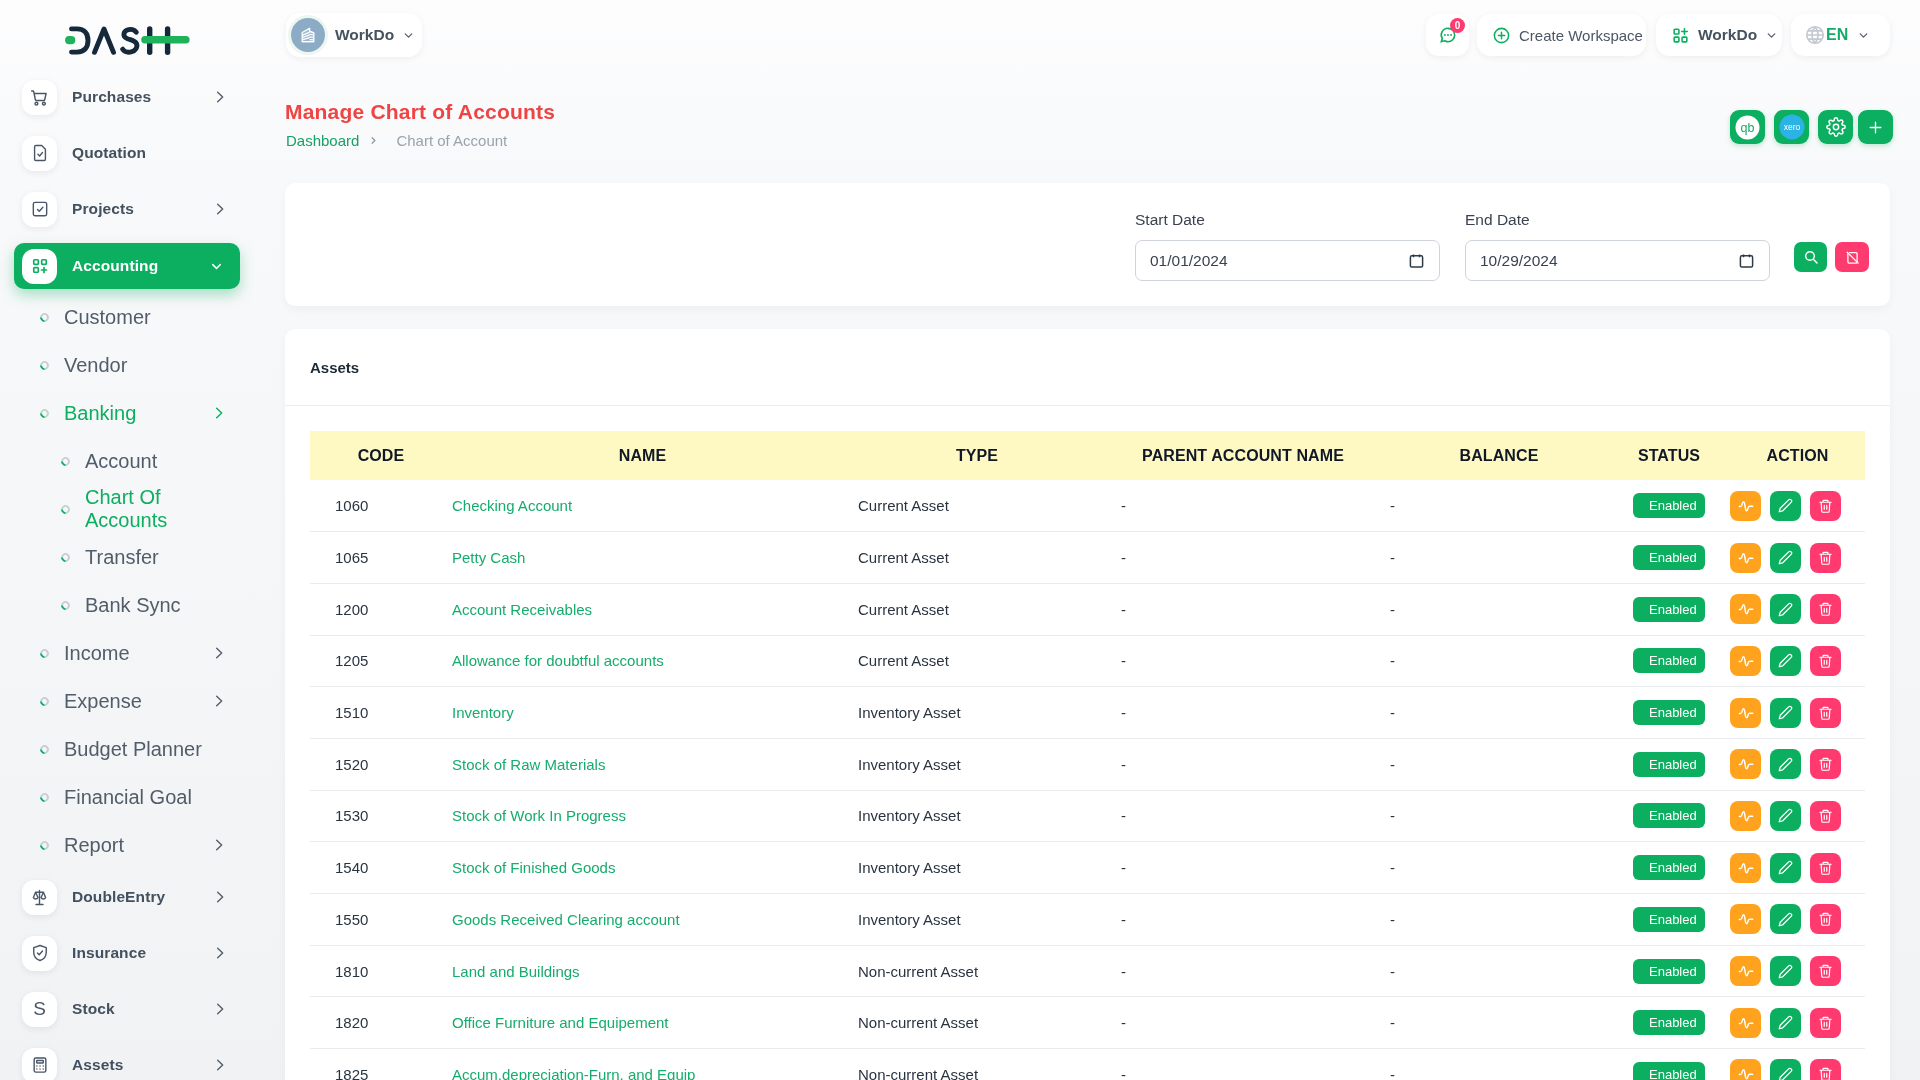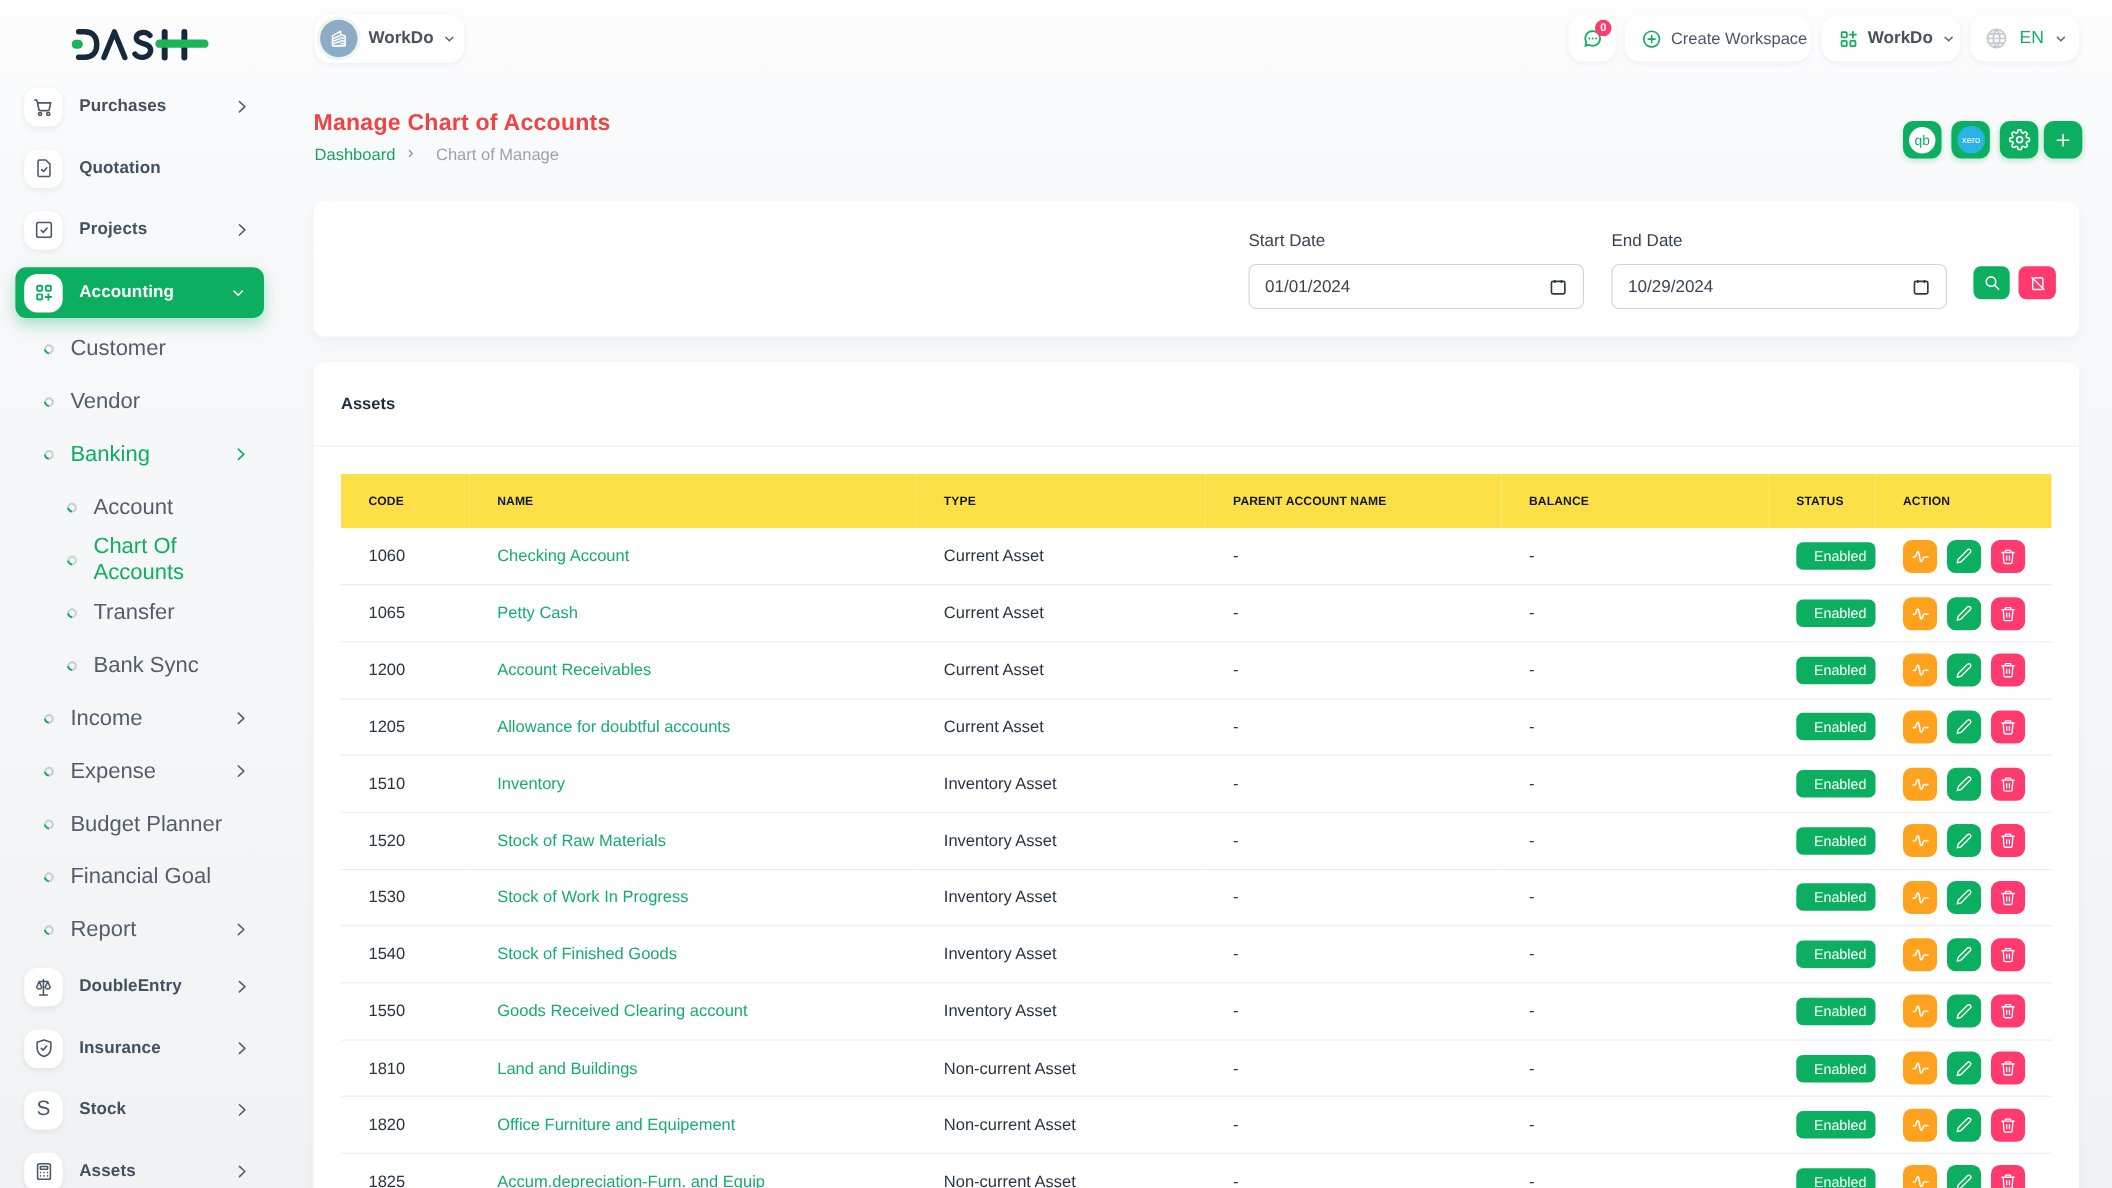--- a/index.html
+++ b/index.html
@@ -40,21 +40,21 @@
 #chat-btn{position:absolute;left:1426px;top:14px;width:43px;height:42px;border-radius:13px}
 #chat-btn{justify-content:center}
 #chat-btn .badge{position:absolute;right:4px;top:4px;min-width:15px;height:15px;border-radius:8px;
 background:#FF3A6E;color:#fff;font-size:10px;font-weight:700;display:flex;align-items:center;justify-content:center;padding:0 4px}
 #cw-btn{position:absolute;left:1477px;top:14px;width:169px;height:42px;border-radius:14px;padding-left:15px}
 #cw-btn .txt{margin-left:8px;font-size:15px;font-weight:500;color:#4b5666;white-space:nowrap}
 #wd-btn{position:absolute;left:1656px;top:14px;width:126px;height:42px;border-radius:14px;padding-left:15px}
 #wd-btn .txt{margin-left:8px;font-size:15.5px;font-weight:700;color:#46525f}
 #wd-btn .chev{margin-left:8px;color:#55606d}
 #en-btn{position:absolute;left:1791px;top:14px;width:99px;height:42px;border-radius:14px;padding-left:13px}
-#en-btn .txt{margin-left:10px;font-size:16px;font-weight:400;color:#14ab68}
+#en-btn .txt{margin-left:0;font-size:16px;font-weight:700;color:#14ab68}
 #en-btn .chev{margin-left:9px;color:#55606d}
 
 #pg-title{position:absolute;left:285px;top:100px;font-size:21px;font-weight:700;color:#ef4444;letter-spacing:.2px}
 #crumbs{position:absolute;left:286px;top:132px;font-size:15px;display:flex;align-items:center}
 #crumbs .d{color:#16a264}
 #crumbs .sep{margin:0 17px 0 9px;color:#8d97a3}
 #crumbs .c{color:#9aa3ad}
 .mini-btn{position:absolute;top:110px;width:35px;height:34px;background:#0CAF60;border-radius:9px;
 display:flex;align-items:center;justify-content:center;box-shadow:0 2px 5px rgba(12,175,96,.25)}
 
@@ -66,21 +66,21 @@
 .finput .cal{position:absolute;right:15px;top:12px}
 #f-search{position:absolute;left:1509px;top:59px;width:33px;height:30px;background:#0CAF60;border-radius:7px;
 display:flex;align-items:center;justify-content:center}
 #f-reset{position:absolute;left:1550px;top:59px;width:34px;height:30px;background:#FF3A6E;border-radius:7px;
 display:flex;align-items:center;justify-content:center}
 
 #table-card{left:285px;top:329px;width:1605px;height:780px}
 #table-card .hdr{height:77px;border-bottom:1px solid #ebedf0;display:flex;align-items:center;padding-left:25px;
 font-size:15px;font-weight:700;color:#1c2a38}
 table{border-collapse:collapse;table-layout:fixed;width:1555px;margin:25px 25px 0 25px}
-thead th{background:#fde047;height:49px;text-align:left;font-size:11px;font-weight:700;color:#101828;
+thead th{background:#fef9c3;height:49px;text-align:center;font-size:16px;font-weight:700;color:#101828;
 padding-left:25px;letter-spacing:.1px}
 tbody td{height:51.7px;border-bottom:1px solid #e9ecef;font-size:15px;color:#2a3441;padding-left:25px}
 td.name{color:#16ac6d}
 .badge-en{display:inline-block;background:#0CAF60;color:#fff;font-size:13px;font-weight:400;
 padding:5px 16px;width:72px;text-align:center;border-radius:6px}
 .act{display:flex;gap:9px}
 .abtn{width:31px;height:30px;border-radius:8px;display:flex;align-items:center;justify-content:center}
 .abtn.o{background:#FFA21D}
 .abtn.g{background:#0CAF60}
 .abtn.p{background:#FF3A6E}
@@ -337,21 +337,21 @@
       </svg>
     </span>
 </div>
 
 <div id="pg-title">Manage Chart of Accounts</div>
 <div id="crumbs">
     <span class="d">Dashboard</span>
     <span class="sep"><svg width="11" height="11" viewBox="0 0 24 24" fill="none" stroke="#8d97a3" stroke-width="2.6" stroke-linecap="round" stroke-linejoin="round">
         <path d="M9 6l6 6-6 6"></path>
       </svg></span>
-    <span class="c">Chart of Manage</span>
+    <span class="c">Chart of Account</span>
   </div>
 <div class="mini-btn" style="left:1730px">
   <svg width="27" height="27" viewBox="0 0 27 27">
       <circle cx="13.5" cy="13.5" r="12" fill="#fff"></circle>
       <text x="13.5" y="17.8" font-size="12.5" fill="#0CAF60" text-anchor="middle" font-family="Liberation Sans">qb</text>
     </svg>
 </div>
 <div class="mini-btn" style="left:1774px">
   <svg width="26" height="26" viewBox="0 0 26 26">
       <circle cx="13" cy="13" r="12.5" fill="#2bb3e6"></circle>

